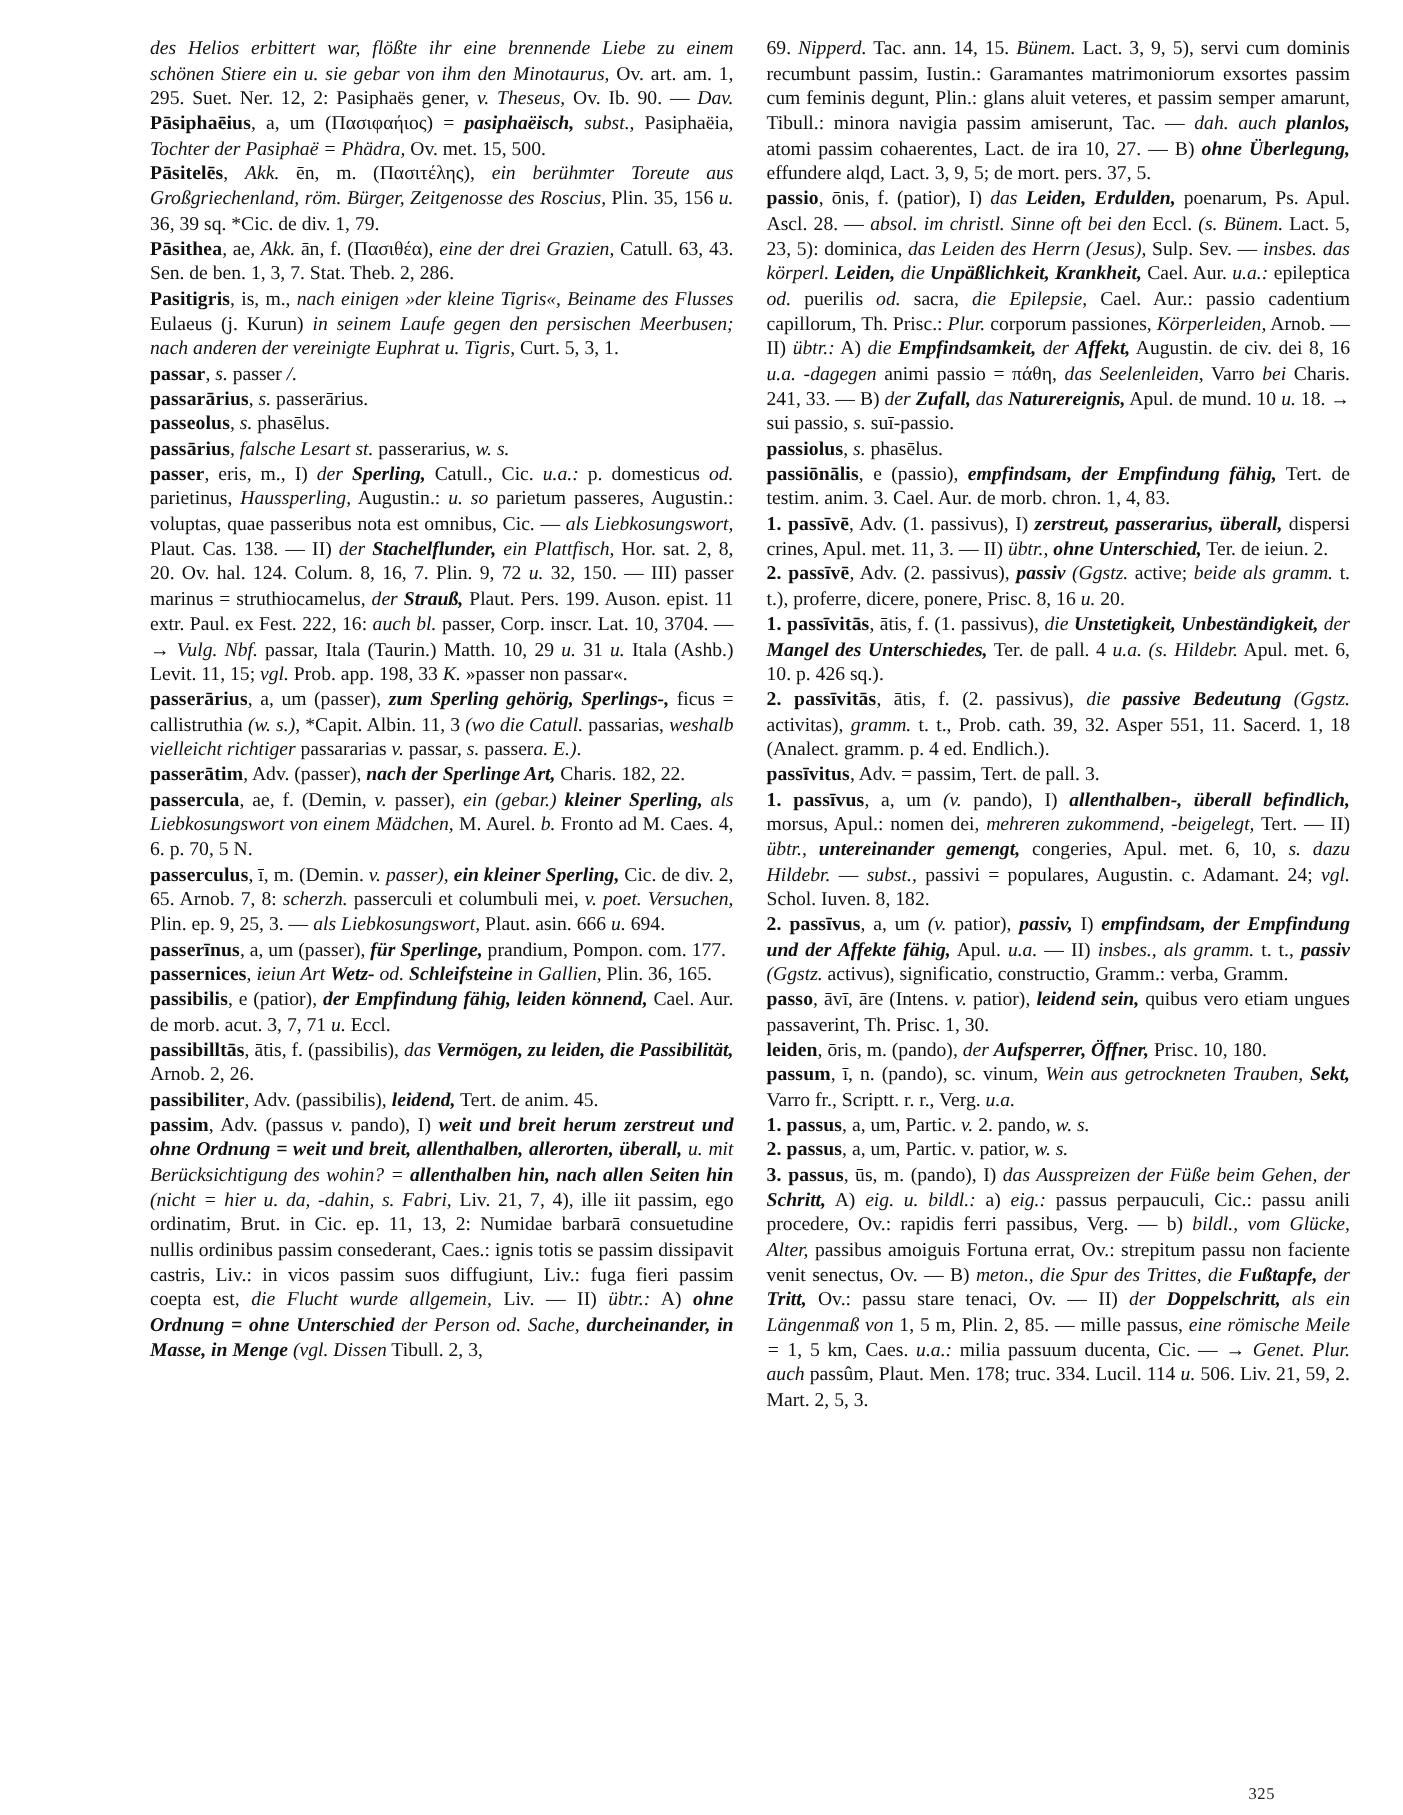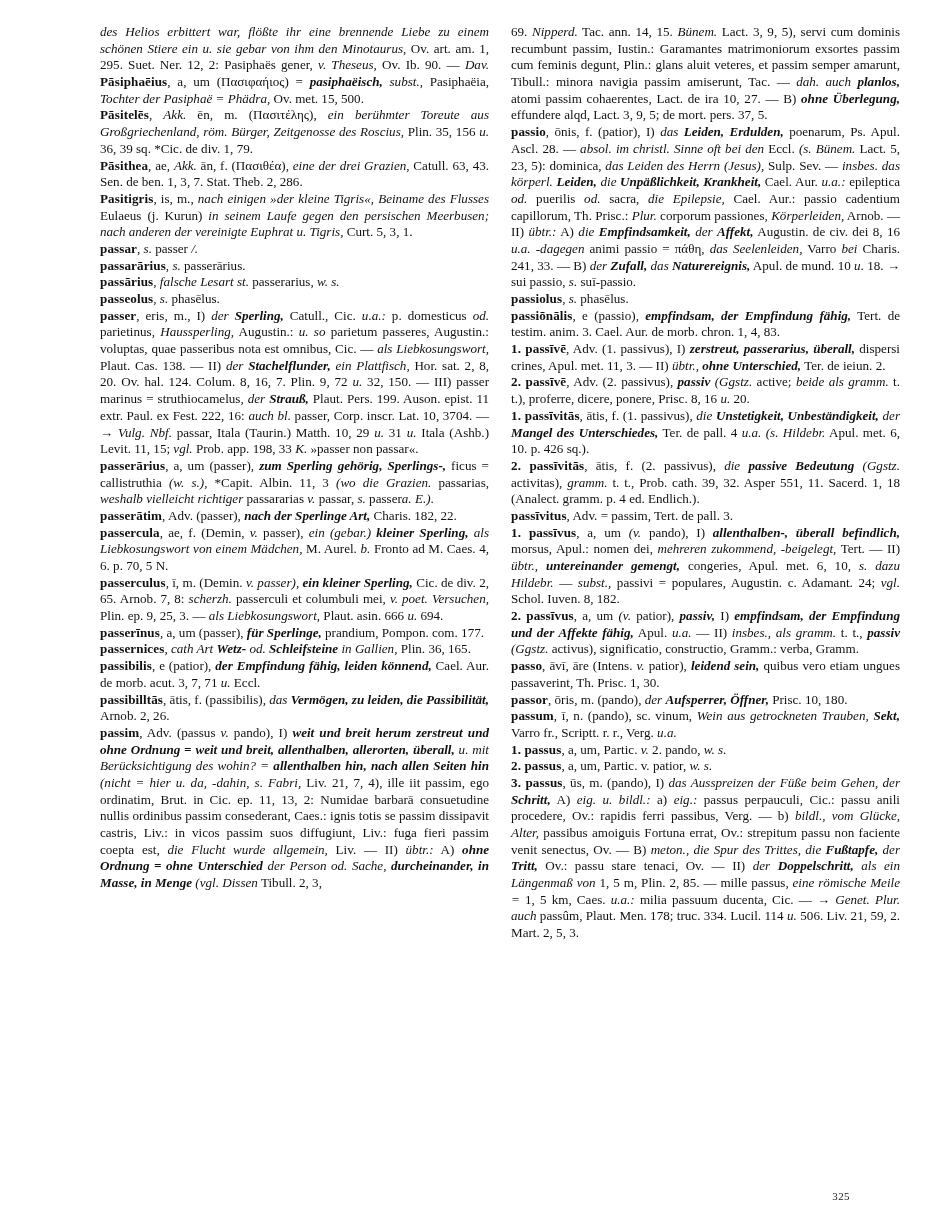--- a/index.html
+++ b/index.html
@@ -69,48 +69,49 @@
 
   <div id="columns">
 
     <div class="col" id="col-left">
         <p class="entry"><i>des Helios erbittert war, flößte ihr eine brennende Liebe zu einem schönen Stiere ein u. sie gebar von ihm den Minotaurus,</i> Ov. art. am. 1, 295. Suet. Ner. 12, 2: Pasiphaës gener, <i>v. Theseus,</i> Ov. Ib. 90. — <i>Dav.</i> <b>Pāsiphaēius</b>, a, um (Πασιφαήιος) = <span class="bi">pasiphaëisch,</span> <i>subst.,</i> Pasiphaëia, <i>Tochter der Pasiphaë = Phädra,</i> Ov. met. 15, 500.</p>
         <p class="entry"><b>Pāsitelēs</b>, <i>Akk.</i> ēn, m. (Πασιτέλης), <i>ein berühmter Toreute aus Großgriechenland, röm. Bürger, Zeitgenosse des Roscius,</i> Plin. 35, 156 <i>u.</i> 36, 39 sq. *Cic. de div. 1, 79.</p>
         <p class="entry"><b>Pāsithea</b>, ae, <i>Akk.</i> ān, f. (Πασιθέα), <i>eine der drei Grazien,</i> Catull. 63, 43. Sen. de ben. 1, 3, 7. Stat. Theb. 2, 286.</p>
         <p class="entry"><b>Pasitigris</b>, is, m., <i>nach einigen »der kleine Tigris«, Beiname des Flusses</i> Eulaeus (j. Kurun) <i>in seinem Laufe gegen den persischen Meerbusen; nach anderen der vereinigte Euphrat u. Tigris,</i> Curt. 5, 3, 1.</p>
         <p class="entry"><b>passar</b>, <i>s.</i> passer <i>/.</i></p>
         <p class="entry"><b>passarārius</b>, <i>s.</i> passerārius.</p>
+        <p class="entry"><b>passeolus</b>, <i>s.</i> phasēlus.</p>
         <p class="entry"><b>passārius</b>, <i>falsche Lesart st.</i> passerarius, <i>w. s.</i></p>
-        <p class="entry"><b>passeolus</b>, <i>s.</i> phasēlus.</p>
         <p class="entry"><b>passer</b>, eris, m., I) <i>der</i> <span class="bi">Sperling,</span> Catull., Cic. <i>u.a.:</i> p. domesticus <i>od.</i> parietinus, <i>Haussperling,</i> Augustin.: <i>u. so</i> parietum passeres, Augustin.: voluptas, quae passeribus nota est omnibus, Cic. — <i>als Liebkosungswort,</i> Plaut. Cas. 138. — II) <i>der</i> <span class="bi">Stachelflunder,</span> <i>ein Plattfisch,</i> Hor. sat. 2, 8, 20. Ov. hal. 124. Colum. 8, 16, 7. Plin. 9, 72 <i>u.</i> 32, 150. — III) passer marinus = struthiocamelus, <i>der</i> <span class="bi">Strauß,</span> Plaut. Pers. 199. Auson. epist. 11 extr. Paul. ex Fest. 222, 16: <i>auch bl.</i> passer, Corp. inscr. Lat. 10, 3704. — → <i>Vulg. Nbf.</i> passar, Itala (Taurin.) Matth. 10, 29 <i>u.</i> 31 <i>u.</i> Itala (Ashb.) Levit. 11, 15; <i>vgl.</i> Prob. app. 198, 33 <i>K.</i> »passer non passar«.</p>
-        <p class="entry"><b>passerārius</b>, a, um (passer), <span class="bi">zum Sperling gehörig, Sperlings-,</span> ficus = callistruthia <i>(w. s.),</i> *Capit. Albin. 11, 3 <i>(wo die Grazien.</i> passarias, <i>weshalb vielleicht richtiger</i> passararias <i>v.</i> passar, <i>s.</i> passer<i>a. E.)</i>.</p>
+        <p class="entry"><b>passerārius</b>, a, um (passer), <span class="bi">zum Sperling gehörig, Sperlings-,</span> ficus = callistruthia <i>(w. s.),</i> *Capit. Albin. 11, 3 <i>(wo die Catull.</i> passarias, <i>weshalb vielleicht richtiger</i> passararias <i>v.</i> passar, <i>s.</i> passer<i>a. E.)</i>.</p>
         <p class="entry"><b>passerātim</b>, Adv. (passer), <span class="bi">nach der Sperlinge Art,</span> Charis. 182, 22.</p>
         <p class="entry"><b>passercula</b>, ae, f. (Demin, <i>v.</i> passer), <i>ein (gebar.)</i> <span class="bi">kleiner Sperling,</span> <i>als Liebkosungswort von einem Mädchen,</i> M. Aurel. <i>b.</i> Fronto ad M. Caes. 4, 6. p. 70, 5 N.</p>
         <p class="entry"><b>passerculus</b>, ī, m. (Demin. <i>v. passer),</i> <span class="bi">ein kleiner Sperling,</span> Cic. de div. 2, 65. Arnob. 7, 8: <i>scherzh.</i> passerculi et columbuli mei, <i>v. poet. Versuchen,</i> Plin. ep. 9, 25, 3. — <i>als Liebkosungswort,</i> Plaut. asin. 666 <i>u.</i> 694.</p>
         <p class="entry"><b>passerīnus</b>, a, um (passer), <span class="bi">für Sperlinge,</span> prandium, Pompon. com. 177.</p>
-        <p class="entry"><b>passernices</b>, <i>cath Art</i> <span class="bi">Wetz-</span> <i>od.</i> <span class="bi">Schleifsteine</span> <i>in Gallien,</i> Plin. 36, 165.</p>
+        <p class="entry"><b>passernices</b>, <i>ieiun Art</i> <span class="bi">Wetz-</span> <i>od.</i> <span class="bi">Schleifsteine</span> <i>in Gallien,</i> Plin. 36, 165.</p>
         <p class="entry"><b>passibilis</b>, e (patior), <span class="bi">der Empfindung fähig, leiden könnend,</span> Cael. Aur. de morb. acut. 3, 7, 71 <i>u.</i> Eccl.</p>
         <p class="entry"><b>passibilltās</b>, ātis, f. (passibilis), <i>das</i> <span class="bi">Vermögen, zu leiden, die Passibilität,</span> Arnob. 2, 26.</p>
+        <p class="entry"><b>passibiliter</b>, Adv. (passibilis), <span class="bi">leidend,</span> Tert. de anim. 45.</p>
         <p class="entry"><b>passim</b>, Adv. (passus <i>v.</i> pando), I) <span class="bi">weit und breit herum zerstreut und ohne Ordnung = weit und breit, allenthalben, allerorten, überall,</span> <i>u. mit Berücksichtigung des wohin? =</i> <span class="bi">allenthalben hin, nach allen Seiten hin</span> <i>(nicht = hier u. da, -dahin, s. Fabri,</i> Liv. 21, 7, 4), ille iit passim, ego ordinatim, Brut. in Cic. ep. 11, 13, 2: Numidae barbarā consuetudine nullis ordinibus passim consederant, Caes.: ignis totis se passim dissipavit castris, Liv.: in vicos passim suos diffugiunt, Liv.: fuga fieri passim coepta est, <i>die Flucht wurde allgemein,</i> Liv. — II) <i>übtr.:</i> A) <span class="bi">ohne Ordnung = ohne Unterschied</span> <i>der Person od. Sache,</i> <span class="bi">durcheinander, in Masse, in Menge</span> <i>(vgl. Dissen</i> Tibull. 2, 3,</p>
       </div>
 
     <div class="col" id="col-right">
         <p class="entry">69. <i>Nipperd.</i> Tac. ann. 14, 15. <i>Bünem.</i> Lact. 3, 9, 5), servi cum dominis recumbunt passim, Iustin.: Garamantes matrimoniorum exsortes passim cum feminis degunt, Plin.: glans aluit veteres, et passim semper amarunt, Tibull.: minora navigia passim amiserunt, Tac. — <i>dah. auch</i> <span class="bi">planlos,</span> atomi passim cohaerentes, Lact. de ira 10, 27. — B) <span class="bi">ohne Überlegung,</span> effundere alqd, Lact. 3, 9, 5; de mort. pers. 37, 5.</p>
         <p class="entry"><b>passio</b>, ōnis, f. (patior), I) <i>das</i> <span class="bi">Leiden, Erdulden,</span> poenarum, Ps. Apul. Ascl. 28. — <i>absol. im christl. Sinne oft bei den</i> Eccl. <i>(s. Bünem.</i> Lact. 5, 23, 5): dominica, <i>das Leiden des Herrn (Jesus),</i> Sulp. Sev. — <i>insbes. das körperl.</i> <span class="bi">Leiden,</span> <i>die</i> <span class="bi">Unpäßlichkeit, Krankheit,</span> Cael. Aur. <i>u.a.:</i> epileptica <i>od.</i> puerilis <i>od.</i> sacra, <i>die Epilepsie,</i> Cael. Aur.: passio cadentium capillorum, Th. Prisc.: <i>Plur.</i> corporum passiones, <i>Körperleiden,</i> Arnob. — II) <i>übtr.:</i> A) <i>die</i> <span class="bi">Empfindsamkeit,</span> <i>der</i> <span class="bi">Affekt,</span> Augustin. de civ. dei 8, 16 <i>u.a. -dagegen</i> animi passio = πάθη, <i>das Seelenleiden,</i> Varro <i>bei</i> Charis. 241, 33. — B) <i>der</i> <span class="bi">Zufall,</span> <i>das</i> <span class="bi">Naturereignis,</span> Apul. de mund. 10 <i>u.</i> 18. → sui passio, <i>s.</i> suī-passio.</p>
         <p class="entry"><b>passiolus</b>, <i>s.</i> phasēlus.</p>
         <p class="entry"><b>passiōnālis</b>, e (passio), <span class="bi">empfindsam, der Empfindung fähig,</span> Tert. de testim. anim. 3. Cael. Aur. de morb. chron. 1, 4, 83.</p>
         <p class="entry"><b>1. passīvē</b>, Adv. (1. passivus), I) <span class="bi">zerstreut, passerarius, überall,</span> dispersi crines, Apul. met. 11, 3. — II) <i>übtr.,</i> <span class="bi">ohne Unterschied,</span> Ter. de ieiun. 2.</p>
         <p class="entry"><b>2. passīvē</b>, Adv. (2. passivus), <span class="bi">passiv</span> <i>(Ggstz.</i> active; <i>beide als gramm.</i> t. t.), proferre, dicere, ponere, Prisc. 8, 16 <i>u.</i> 20.</p>
         <p class="entry"><b>1. passīvitās</b>, ātis, f. (1. passivus), <i>die</i> <span class="bi">Unstetigkeit, Unbeständigkeit,</span> <i>der</i> <span class="bi">Mangel des Unterschiedes,</span> Ter. de pall. 4 <i>u.a. (s. Hildebr.</i> Apul. met. 6, 10. p. 426 sq.).</p>
         <p class="entry"><b>2. passīvitās</b>, ātis, f. (2. passivus), <i>die</i> <span class="bi">passive Bedeutung</span> <i>(Ggstz.</i> activitas), <i>gramm.</i> t. t., Prob. cath. 39, 32. Asper 551, 11. Sacerd. 1, 18 (Analect. gramm. p. 4 ed. Endlich.).</p>
         <p class="entry"><b>passīvitus</b>, Adv. = passim, Tert. de pall. 3.</p>
         <p class="entry"><b>1. passīvus</b>, a, um <i>(v.</i> pando), I) <span class="bi">allenthalben-, überall befindlich,</span> morsus, Apul.: nomen dei, <i>mehreren zukommend, -beigelegt,</i> Tert. — II) <i>übtr.,</i> <span class="bi">untereinander gemengt,</span> congeries, Apul. met. 6, 10, <i>s. dazu Hildebr.</i> — <i>subst.,</i> passivi = populares, Augustin. c. Adamant. 24; <i>vgl.</i> Schol. Iuven. 8, 182.</p>
         <p class="entry"><b>2. passīvus</b>, a, um <i>(v.</i> patior), <span class="bi">passiv,</span> I) <span class="bi">empfindsam, der Empfindung und der Affekte fähig,</span> Apul. <i>u.a.</i> — II) <i>insbes., als gramm.</i> t. t., <span class="bi">passiv</span> <i>(Ggstz.</i> activus), significatio, constructio, Gramm.: verba, Gramm.</p>
         <p class="entry"><b>passo</b>, āvī, āre (Intens. <i>v.</i> patior), <span class="bi">leidend sein,</span> quibus vero etiam ungues passaverint, Th. Prisc. 1, 30.</p>
-        <p class="entry"><b>passor</b>, ōris, m. (pando), <i>der</i> <span class="bi">Aufsperrer, Öffner,</span> Prisc. 10, 180.</p>
+        <p class="entry"><b>leiden</b>, ōris, m. (pando), <i>der</i> <span class="bi">Aufsperrer, Öffner,</span> Prisc. 10, 180.</p>
         <p class="entry"><b>passum</b>, ī, n. (pando), sc. vinum, <i>Wein aus getrockneten Trauben,</i> <span class="bi">Sekt,</span> Varro fr., Scriptt. r. r., Verg. <i>u.a.</i></p>
         <p class="entry"><b>1. passus</b>, a, um, Partic. <i>v.</i> 2. pando, <i>w. s.</i></p>
         <p class="entry"><b>2. passus</b>, a, um, Partic. v. patior, <i>w. s.</i></p>
         <p class="entry"><b>3. passus</b>, ūs, m. (pando), I) <i>das Ausspreizen der Füße beim Gehen, der</i> <span class="bi">Schritt,</span> A) <i>eig. u. bildl.:</i> a) <i>eig.:</i> passus perpauculi, Cic.: passu anili procedere, Ov.: rapidis ferri passibus, Verg. — b) <i>bildl., vom Glücke, Alter,</i> passibus amoiguis Fortuna errat, Ov.: strepitum passu non faciente venit senectus, Ov. — B) <i>meton., die Spur des Trittes, die</i> <span class="bi">Fußtapfe,</span> <i>der</i> <span class="bi">Tritt,</span> Ov.: passu stare tenaci, Ov. — II) <i>der</i> <span class="bi">Doppelschritt,</span> <i>als ein Längenmaß von</i> 1, 5 m, Plin. 2, 85. — mille passus, <i>eine römische Meile =</i> 1, 5 km, Caes. <i>u.a.:</i> milia passuum ducenta, Cic. — → <i>Genet. Plur. auch</i> passûm, Plaut. Men. 178; truc. 334. Lucil. 114 <i>u.</i> 506. Liv. 21, 59, 2. Mart. 2, 5, 3.</p>
       </div>
 
   </div>
 
   <div class="pnum">325</div>
 

